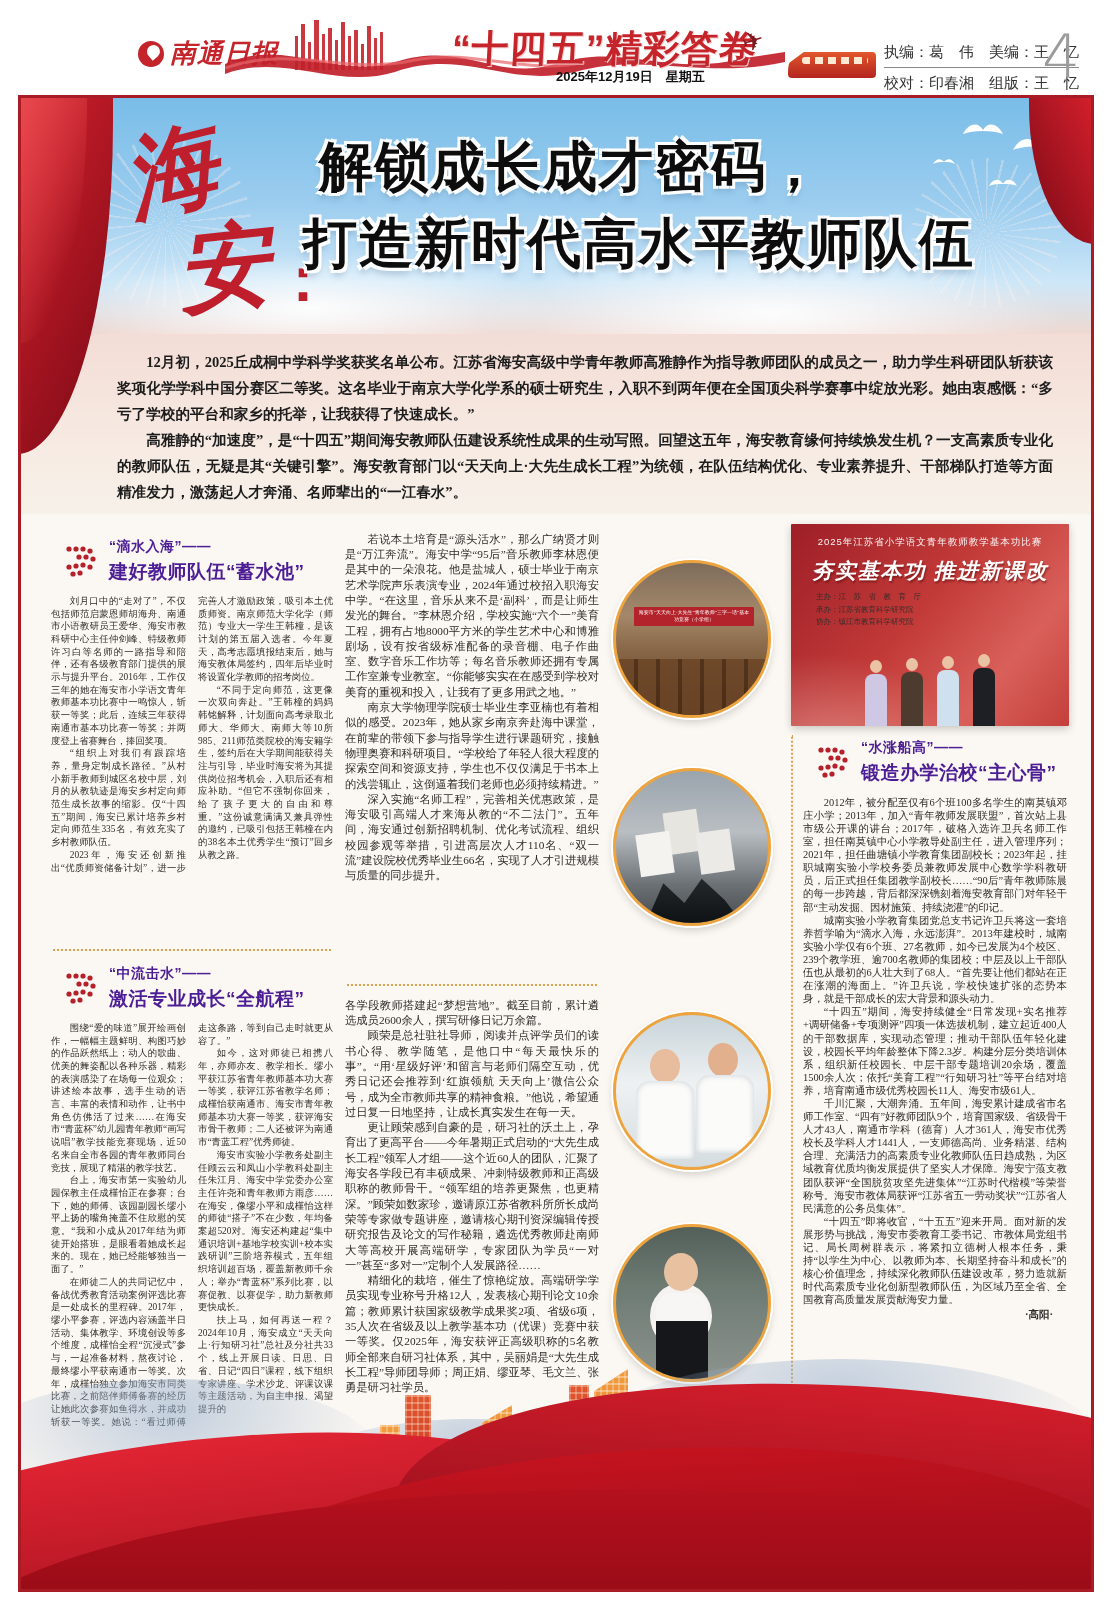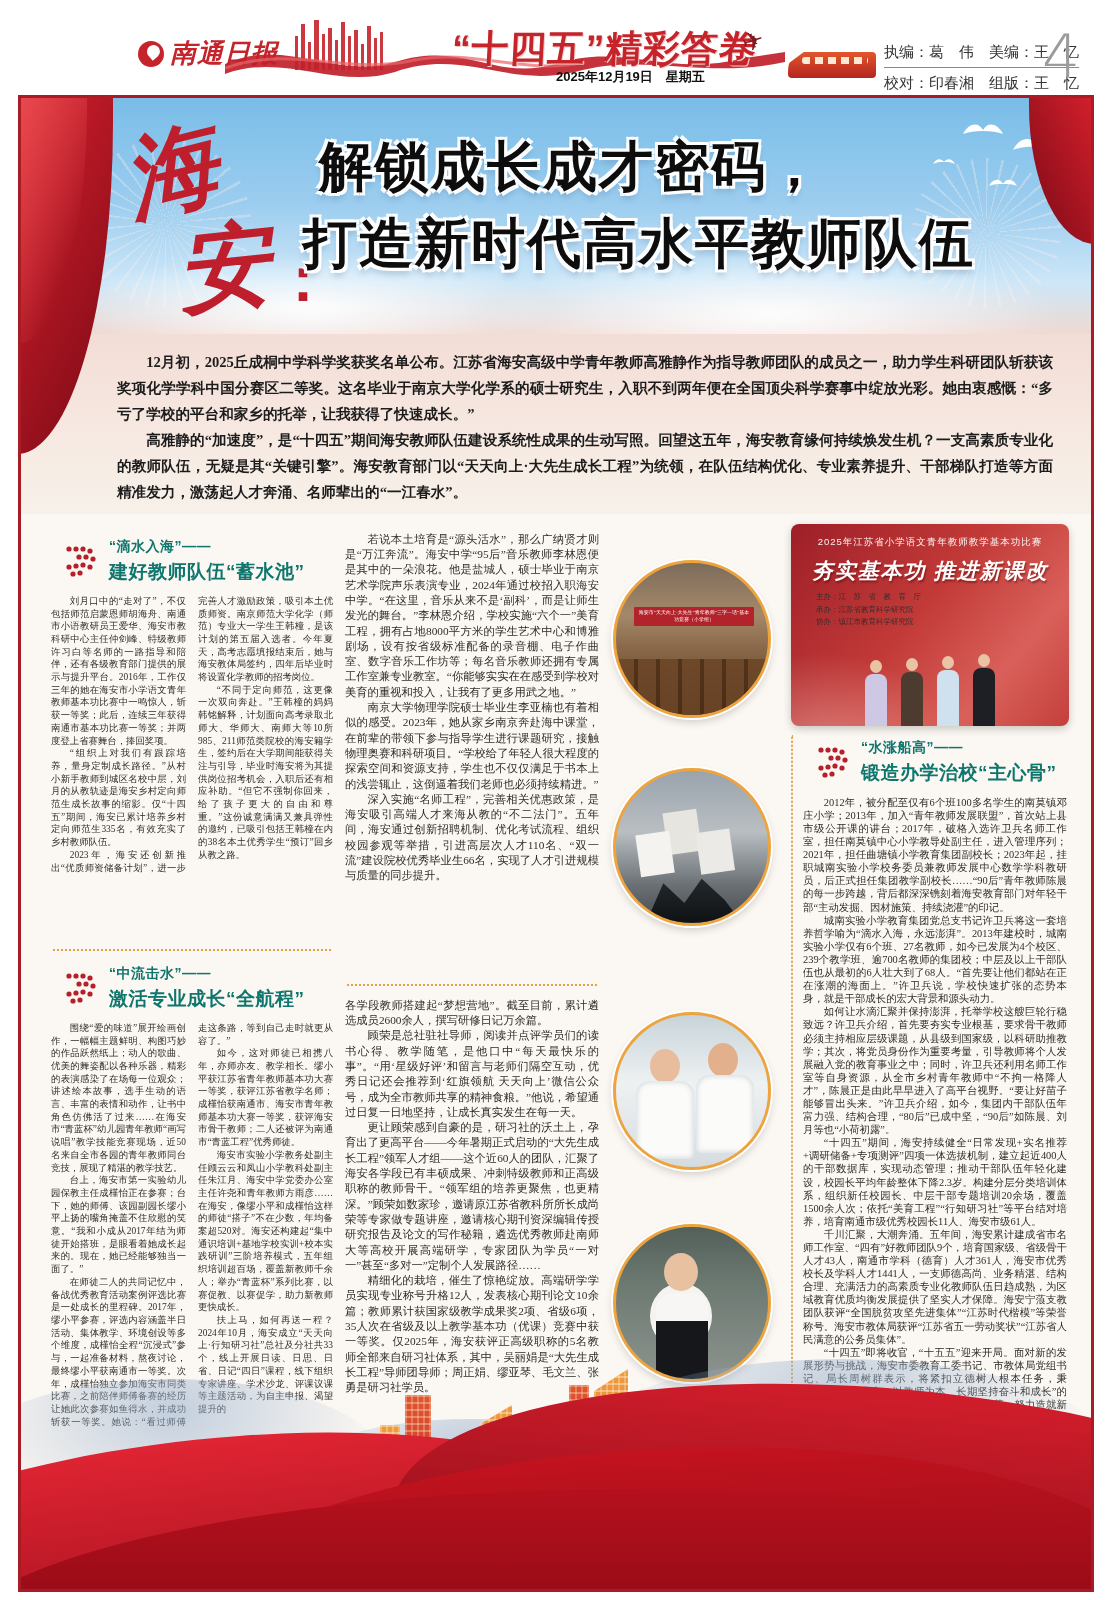--- a/index.html
+++ b/index.html
@@ -49,21 +49,21 @@
   
   .lead { position:relative; padding:16px 38px 8px 96px; background:linear-gradient(180deg,#f3ddd6 0%,#f7ece4 70%,#f6f1e9 100%); }
   .lead p { font-size:14.6px; font-weight:bold; color:#1c1c1c; line-height:1.78; text-align:justify; text-indent:2em; }
 
   
   .articles { position:relative; z-index:2; display:flex; gap:12px; padding:10px 22px 0 30px; height:958px; }
   .articles p { text-align:justify; text-indent:2em; color:#2e2c2a; }
 
   .sec-head { display:flex; align-items:flex-start; gap:10px; padding:14px 0 10px 14px; }
   .sec-bullet { flex:0 0 auto; margin-top:6px; }
-  .sec-titles { font-family:"Liberation Sans","DejaVu Sans",sans-serif; color:#0f766e; }
+  .sec-titles { font-family:"Liberation Sans","DejaVu Sans",sans-serif; color:#4c1d95; }
   .sec-tagline { font-size:14px; font-weight:bold; letter-spacing:.5px; }
   .sec-title { font-size:19px; font-weight:900; letter-spacing:.5px; margin-top:3px; }
 
   .col-left { width:282px; flex:0 0 auto; }
   .col-left .twocol { column-count:2; column-gap:12px; font-size:9.4px; line-height:12.7px; overflow:hidden; }
   .col-left .block1 { height:346px; }
   .col-left .block2 { height:452px; }
   .dotted-div { border-top:2px dotted #dfa14a; margin:8px 2px 0 2px; }
 
   .col-mid { width:254px; flex:0 0 auto; padding-top:8px; }
@@ -88,21 +88,21 @@
   .ph3 .b1 { left:20px; top:66px; }
   .ph3 .b2 { left:80px; top:60px; }
   .ph4 { top:700px; background:linear-gradient(180deg,#53605a 0%,#6c7a72 38%,#8d938e 100%); }
   .ph4::before { content:""; position:absolute; left:48px; top:26px; width:34px; height:38px; border-radius:50%; background:#e8c1a0; box-shadow:0 44px 0 14px #f4f3f0; }
   .ph4::after { content:""; position:absolute; left:40px; top:66px; width:52px; height:92px; border-radius:16px 16px 0 0; background:linear-gradient(180deg,#f7f6f4 0 30%,#15171a 30% 100%); }
   .ph5 { top:912px; background:linear-gradient(180deg,#cbb9a6 0%,#b19a82 45%,#7e6950 100%); }
   .ph5::before { content:""; position:absolute; left:22px; top:38px; width:30px; height:34px; border-radius:50%; background:#3a2e26; box-shadow:64px 4px 0 4px #2e2620; }
   .ph5::after { content:""; position:absolute; left:8px; top:70px; width:64px; height:70px; border-radius:14px 14px 0 0; background:#87212b; box-shadow:70px 6px 0 #d8d4cf; }
 
   .col-right { flex:1; padding-top:0; }
-  .photo-card { height:202px; border-radius:8px; background:linear-gradient(130deg,#9e1f28 0%,#c23a38 45%,#d9605a 75%,#c43f3c 100%); color:#fff; text-align:center; padding:12px 10px 0 10px; position:relative; overflow:hidden; box-shadow:0 3px 8px rgba(0,0,0,.2); }
+  .photo-card { height:202px; border-radius:1px; background:linear-gradient(130deg,#9e1f28 0%,#c23a38 45%,#d9605a 75%,#c43f3c 100%); color:#fff; text-align:center; padding:12px 10px 0 10px; position:relative; overflow:hidden; box-shadow:0 3px 8px rgba(0,0,0,.2); }
   .photo-card::before { content:""; position:absolute; left:-30px; bottom:-40px; width:200px; height:120px; background:radial-gradient(ellipse at 30% 80%,rgba(255,230,220,.35),transparent 65%); }
   .pc-title { font-size:9.5px; letter-spacing:1px; opacity:.95; font-family:"Liberation Sans",sans-serif; }
   .pc-slogan { margin-top:8px; font-size:21px; font-weight:900; font-style:italic; font-family:"Liberation Serif",serif; letter-spacing:2px; text-shadow:1px 2px 2px rgba(80,0,0,.5); }
   .pc-lines { margin-top:6px; font-size:7.5px; line-height:1.7; opacity:.92; font-family:"Liberation Sans",sans-serif; }
   .pc-people { position:absolute; left:0; right:0; bottom:0; height:74px; display:flex; justify-content:center; gap:14px; align-items:flex-end; }
   .person { width:22px; border-radius:8px 8px 0 0; position:relative; }
   .person::before { content:""; position:absolute; top:-14px; left:5px; width:12px; height:13px; border-radius:50%; background:#e9c3a4; }
   .pe1 { height:52px; background:#cfc8e4; }
   .pe2 { height:54px; background:#4e3b30; }
   .pe3 { height:56px; background:#cfe0ee; }
@@ -329,21 +329,20 @@
                 <circle cx="15" cy="29" r="2.6"></circle>
             </svg>
             <div class="sec-titles">
               <div class="sec-tagline">“水涨船高”——</div>
               <div class="sec-title">锻造办学治校“主心骨”</div>
             </div>
           </div>
           <div class="onecol">
               <p>2012年，被分配至仅有6个班100多名学生的南莫镇邓庄小学；2013年，加入“青年教师发展联盟”，首次站上县市级公开课的讲台；2017年，破格入选许卫兵名师工作室，担任南莫镇中心小学教导处副主任，进入管理序列；2021年，担任曲塘镇小学教育集团副校长；2023年起，挂职城南实验小学校务委员兼教师发展中心数学学科教研员，后正式担任集团教学副校长……“90后”青年教师陈晨的每一步跨越，背后都深深镌刻着海安教育部门对年轻干部“主动发掘、因材施策、持续浇灌”的印记。</p>
               <p>城南实验小学教育集团党总支书记许卫兵将这一套培养哲学喻为“滴水入海，永远澎湃”。2013年建校时，城南实验小学仅有6个班、27名教师，如今已发展为4个校区、239个教学班、逾700名教师的集团校；中层及以上干部队伍也从最初的6人壮大到了68人。“首先要让他们都站在正在涨潮的海面上。”许卫兵说，学校快速扩张的态势本身，就是干部成长的宏大背景和源头动力。</p>
-              <p>如何让水滴汇聚并保持澎湃，托举学校这艘巨轮行稳致远？许卫兵介绍，首先要夯实专业根基，要求骨干教师必须主持相应层级课题，从县级到国家级，以科研助推教学；其次，将党员身份作为重要考量，引导教师将个人发展融入党的教育事业之中；同时，许卫兵还利用名师工作室等自身资源，从全市乡村青年教师中“不拘一格降人才”，陈晨正是由此早早进入了高平台视野。“要让好苗子能够冒出头来。”许卫兵介绍，如今，集团内干部队伍年富力强、结构合理，“80后”已成中坚，“90后”如陈晨、刘月等也“小荷初露”。</p>
               <p>“十四五”期间，海安持续健全“日常发现+实名推荐+调研储备+专项测评”四项一体选拔机制，建立起近400人的干部数据库，实现动态管理；推动干部队伍年轻化建设，校园长平均年龄整体下降2.3岁。构建分层分类培训体系，组织新任校园长、中层干部专题培训20余场，覆盖1500余人次；依托“美育工程”“行知研习社”等平台结对培养，培育南通市级优秀校园长11人、海安市级61人。</p>
               <p>千川汇聚，大潮奔涌。五年间，海安累计建成省市名师工作室、“四有”好教师团队9个，培育国家级、省级骨干人才43人，南通市学科（德育）人才361人，海安市优秀校长及学科人才1441人，一支师德高尚、业务精湛、结构合理、充满活力的高素质专业化教师队伍日趋成熟，为区域教育优质均衡发展提供了坚实人才保障。海安宁蒗支教团队获评“全国脱贫攻坚先进集体”“江苏时代楷模”等荣誉称号。海安市教体局获评“江苏省五一劳动奖状”“江苏省人民满意的公务员集体”。</p>
               <p>“十四五”即将收官，“十五五”迎来开局。面对新的发展形势与挑战，海安市委教育工委书记、市教体局党组书记、局长周树群表示，将紧扣立德树人根本任务，秉持“以学生为中心、以教师为本、长期坚持奋斗和成长”的核心价值理念，持续深化教师队伍建设改革，努力造就新时代高素质专业化创新型教师队伍，为区域乃至全省、全国教育高质量发展贡献海安力量。</p>
             </div>
           <div class="byline">·高阳·</div>
         </div>
       </div>
 
       <div class="bottom-dotted"></div>
     </section>

